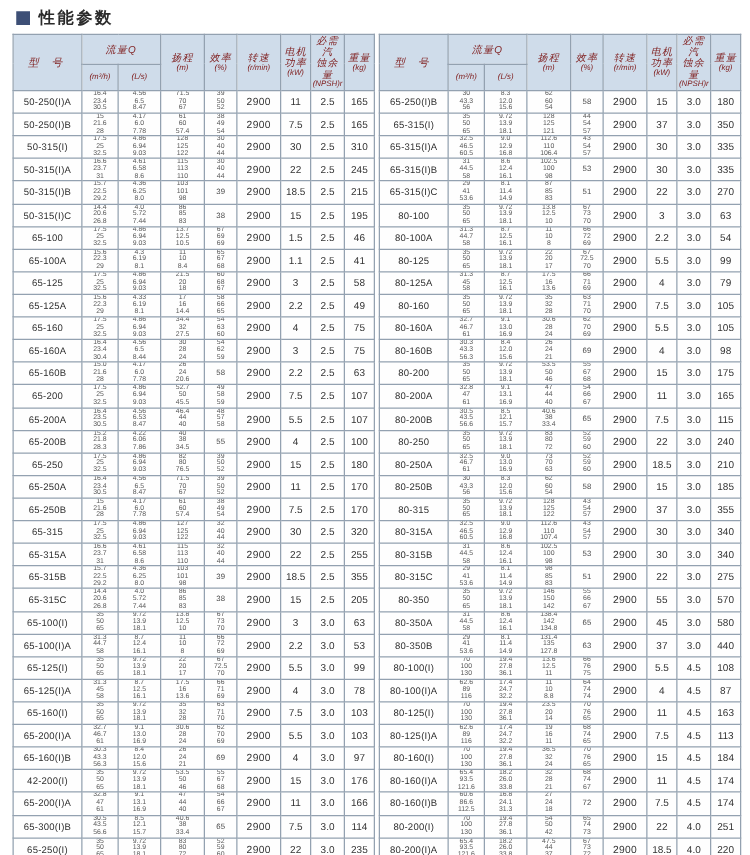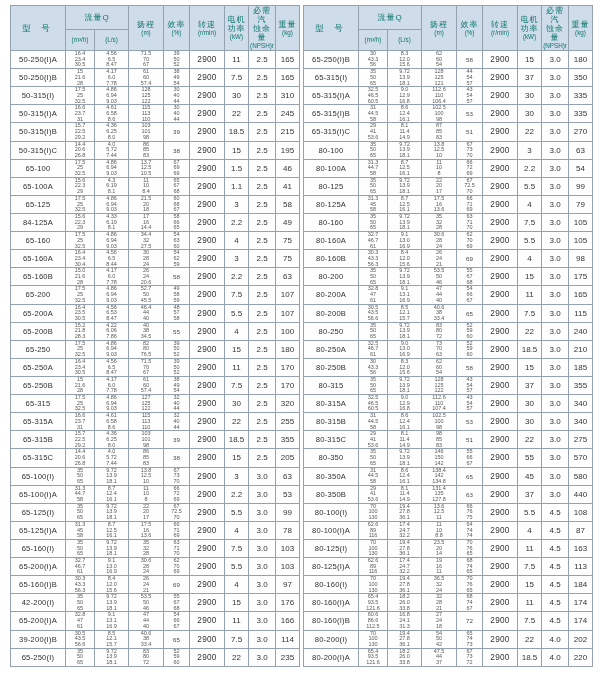--- a/index.html
+++ b/index.html
@@ -14,38 +14,42 @@
   .title-text{font-size:13px;font-weight:bold;color:#2b2b2b;letter-spacing:2px;line-height:14px;}
   .tables{display:flex;gap:3px;align-items:flex-start;}
   table.spec{
     border-collapse:collapse;table-layout:fixed;width:289px;
     border:1px solid #6e7d8d;
   }
   table.spec th,table.spec td{
     border:1px solid #93a1b0;overflow:hidden;padding:0;
     vertical-align:middle;text-align:center;
   }
-  thead th{background:#cfdcea;color:#0f766e;font-weight:normal;}
+  thead th{background:#cfdcea;color:#7f1d1d;font-weight:normal;font-style:italic;}
   .h-main{font-size:8px;line-height:9px;display:block;letter-spacing:1px;}
   .h-unit{font-size:6.3px;line-height:8px;display:block;letter-spacing:0;}
   .h-model{font-size:8.5px;letter-spacing:4px;}
   tr.hr1 th{height:16px;}
   tr.hr2 th{height:14px;}
   tbody td{height:17px;background:#fefefe;}
   td.model-cell{text-align:left;padding-left:3px;font-size:7.6px;color:#2f2f2f;letter-spacing:0.2px;}
   td.tri-cell div{font-size:5.5px;line-height:5.7px;color:#5a5a5a;}
   td.tri-cell div.lone{font-size:6.2px;line-height:7px;color:#4a4a4a;}
   td.single-cell{font-size:8px;color:#333;}
   td.speed-cell{font-size:8.2px;letter-spacing:0.3px;}
 </style>
 </head>
 <body>
 
 <div class="page">
 
+  <div class="title-row">
+    <span class="bullet"></span>
+    <span class="title-text">性能参数</span>
+  </div>
 
   <div class="tables">
 
     <table class="spec">
       <colgroup>
         <col style="width:55px">
           <col style="width:29px">
           <col style="width:34px">
         <col style="width:35px">
           <col style="width:26px">
@@ -332,21 +336,21 @@
               <div>60</div>
               <div>68</div>
               <div>67</div>
             </td>
             <td class="single-cell speed-cell">2900</td>
             <td class="single-cell">3</td>
             <td class="single-cell">2.5</td>
             <td class="single-cell">58</td>
           </tr>
           <tr>
-            <td class="model-cell">84-125A</td>
+            <td class="model-cell">65-125A</td>
             <td class="tri-cell">
               <div>15.6</div>
               <div>22.3</div>
               <div>29</div>
             </td>
             <td class="tri-cell">
               <div>4.33</div>
               <div>6.19</div>
               <div>8.1</div>
             </td>
@@ -943,21 +947,21 @@
               <div>54</div>
               <div>66</div>
               <div>67</div>
             </td>
             <td class="single-cell speed-cell">2900</td>
             <td class="single-cell">11</td>
             <td class="single-cell">3.0</td>
             <td class="single-cell">166</td>
           </tr>
           <tr>
-            <td class="model-cell">39-200(I)B</td>
+            <td class="model-cell">65-300(I)B</td>
             <td class="tri-cell">
               <div>30.5</div>
               <div>43.5</div>
               <div>56.6</div>
             </td>
             <td class="tri-cell">
               <div>8.5</div>
               <div>12.1</div>
               <div>15.7</div>
             </td>
@@ -1921,21 +1925,21 @@
               <div>42</div>
             </td>
             <td class="tri-cell">
               <div>65</div>
               <div>74</div>
               <div>73</div>
             </td>
             <td class="single-cell speed-cell">2900</td>
             <td class="single-cell">22</td>
             <td class="single-cell">4.0</td>
-            <td class="single-cell">202</td>
+            <td class="single-cell">251</td>
           </tr>
           <tr>
             <td class="model-cell">80-200(I)A</td>
             <td class="tri-cell">
               <div>65.4</div>
               <div>93.5</div>
               <div>121.6</div>
             </td>
             <td class="tri-cell">
               <div>18.2</div>

